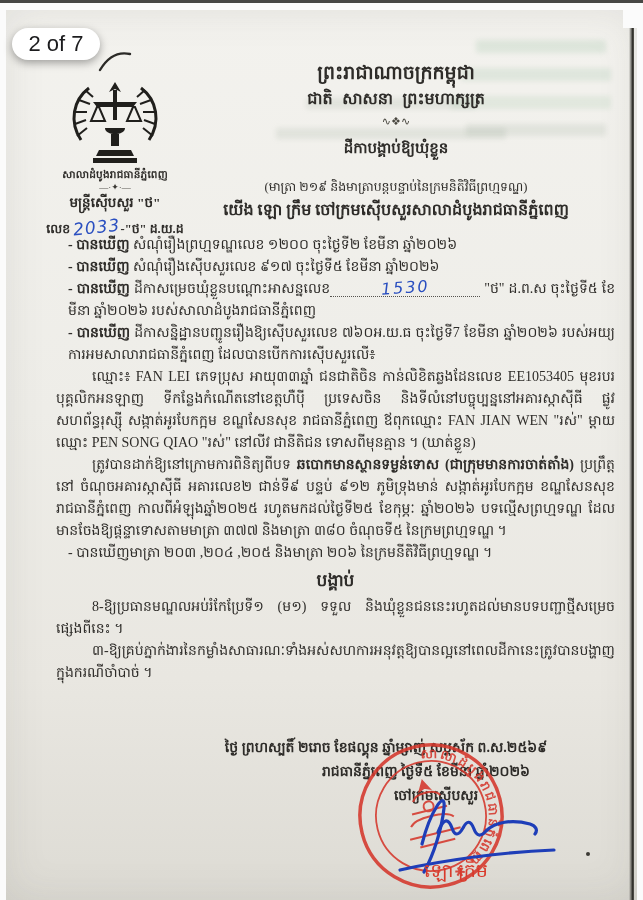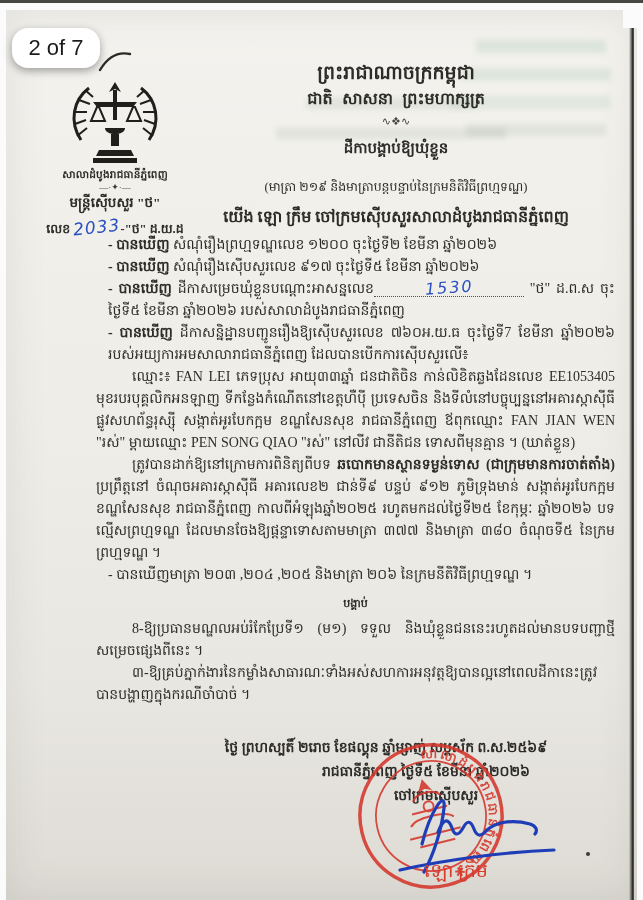--- a/index.html
+++ b/index.html
@@ -19,21 +19,21 @@
   .page-edge-right{
     position:absolute;right:3px;top:14px;bottom:0;width:5px;
     background:linear-gradient(90deg,rgba(40,40,36,0) 0%,#33322d 70%,#55544e 100%);
     filter:blur(.4px);
   }
   .page-corner{position:absolute;right:0;top:0;width:14px;height:18px;background:#fbfbfb;}
   
   .ghost{position:absolute;background:rgba(130,150,130,.14);filter:blur(2.5px);border-radius:2px;}
   
   .pill{
-    position:absolute;left:12px;top:28px;width:88px;height:40px;
+    position:absolute;left:12px;top:28px;width:88px;height:32px;
     background:#fff;border-radius:16px;box-shadow:0 3px 8px rgba(0,0,0,.35);
     display:flex;align-items:center;justify-content:center;
     font-family:"Liberation Sans","DejaVu Sans",sans-serif;
     font-size:22px;color:#1c1c1e;
   }
   .pen-mark{position:absolute;left:96px;top:46px;}
   
   .letterhead{position:absolute;left:20px;top:66px;width:178px;text-align:center;}
   .emblem{display:block;margin:0 auto;}
   .court-name{font-size:10.5px;font-weight:700;margin-top:0;letter-spacing:.2px;}
@@ -45,33 +45,33 @@
     color:#2a4fc0;display:inline-block;transform:rotate(-6deg);
   }
   .hand-big{font-size:17px;letter-spacing:1px;}
   
   .header{position:absolute;left:162px;top:50px;width:456px;text-align:center;}
   .kingdom{font-size:19px;font-weight:700;}
   .motto{font-size:16px;font-weight:700;font-family:Liberation Mono, monospace;}
   .ornament{font-size:11px;color:#4a4840;margin-top:3px;line-height:12px;}
   .doc-title{font-size:15px;font-weight:700;margin-top:11px;}
   .doc-subtitle{font-size:12.5px;margin-top:19px;}
-  .issuer{font-size:16px;font-weight:700;margin-top:9px;white-space:nowrap;}
-  
-  .body{position:absolute;left:50px;right:22px;top:224px;font-size:14px;line-height:22px;text-align:justify;margin-left:40px;}
+  .issuer{font-size:16px;font-weight:700;margin-top:2px;white-space:nowrap;}
+  
+  .body{position:absolute;left:50px;right:22px;top:224px;font-size:14px;line-height:22px;text-align:justify;}
   .recital{margin-left:12px;}
   .lead{font-weight:700;}
   .dotted{
     display:inline-block;min-width:150px;text-align:center;
     border-bottom:1.6px dotted #55534e;line-height:14px;vertical-align:baseline;
   }
   .hand-mid{font-size:16px;letter-spacing:2px;transform:rotate(-4deg);}
   .indent{text-indent:36px;}
   .bold{font-weight:700;}
-  .order-title{text-align:center;font-size:11px;font-weight:700;margin:6px 0 4px 0;}
+  .order-title{text-align:center;font-size:17px;font-weight:700;margin:6px 0 4px 0;}
   
   .sig-line{position:absolute;font-size:14px;font-weight:700;text-align:center;white-space:nowrap;}
   .lunar{left:150px;top:728px;width:460px;}
   .place{left:240px;top:752px;width:360px;}
   .role{left:300px;top:776px;width:260px;}
   .stamp{position:absolute;left:349px;top:730px;opacity:.88;transform:rotate(-14deg);}
   .signature{position:absolute;left:388px;top:772px;}
   .judge-name{
     position:absolute;left:330px;top:848px;width:240px;text-align:center;
     font-size:19px;font-weight:400;color:#d93a2b;

